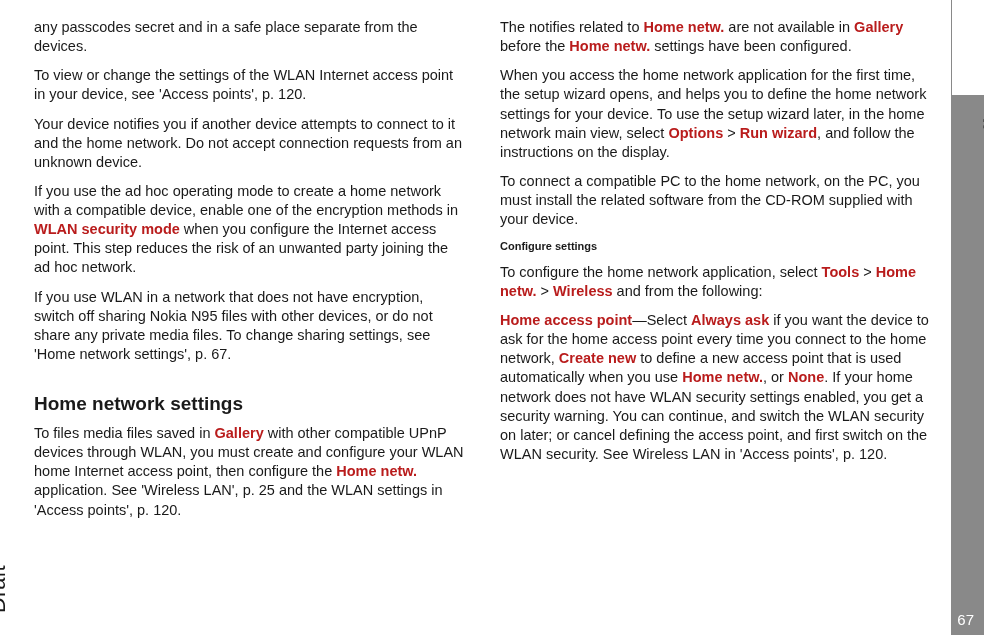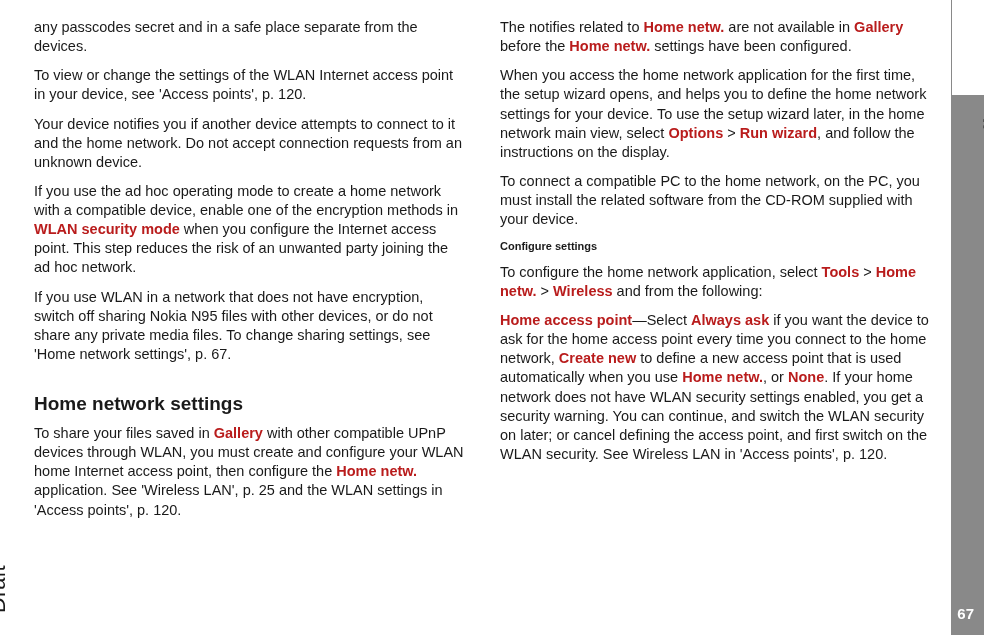--- a/index.html
+++ b/index.html
@@ -66,22 +66,22 @@
       transform: rotate(-90deg);
       transform-origin: right top;
       font-size: 21px;
       font-weight: bold;
       color: #555;
       letter-spacing: 0.3px;
     }
     .page-num {
       position: absolute;
       right: 10px;
-      bottom: 13px;
-      font-weight: bold;
+      bottom: 7px;
+      font-weight: normal;
       font-size: 15px;
       color: #fff;
     }
   </style>
 </head>
 <body>
 
 <div class="draft">Draft</div>
 
 <div class="page">
@@ -89,21 +89,21 @@
   <div class="column">
     <p>any passcodes secret and in a safe place separate from the devices.</p>
     <p>To view or change the settings of the WLAN Internet access point in your device, see 'Access points', p. 120.</p>
     <p>Your device notifies you if another device attempts to connect to it and the home network. Do not accept connection requests from an unknown device.</p>
     <p>
       <span>If you use the ad hoc operating mode to create a home network with a compatible device, enable one of the encryption methods in </span><span class="bold-inline">WLAN security mode</span><span> when you configure the Internet access point. This step reduces the risk of an unwanted party joining the ad hoc network.</span>
     </p>
     <p>If you use WLAN in a network that does not have encryption, switch off sharing Nokia N95 files with other devices, or do not share any private media files. To change sharing settings, see 'Home network settings', p. 67.</p>
     <div class="heading">Home network settings</div>
     <p>
-      <span>To share your files saved in </span><span class="bold-inline">Gallery</span><span> with other compatible UPnP devices through WLAN, you must create and configure your WLAN home Internet access point, then configure the </span><span class="bold-inline">Home netw.</span><span> application. See 'Wireless LAN', p. 25 and the WLAN settings in 'Access points', p. 120.</span>
+      <span>To files media files saved in </span><span class="bold-inline">Gallery</span><span> with other compatible UPnP devices through WLAN, you must create and configure your WLAN home Internet access point, then configure the </span><span class="bold-inline">Home netw.</span><span> application. See 'Wireless LAN', p. 25 and the WLAN settings in 'Access points', p. 120.</span>
     </p>
   </div>
 
   <div class="column">
     <p>
       <span>The notifies related to </span><span class="bold-inline">Home netw.</span><span> are not available in </span><span class="bold-inline">Gallery</span><span> before the </span><span class="bold-inline">Home netw.</span><span> settings have been configured.</span>
     </p>
     <p>
       <span>When you access the home network application for the first time, the setup wizard opens, and helps you to define the home network settings for your device. To use the setup wizard later, in the home network main view, select </span><span class="bold-inline">Options</span><span> &gt; </span><span class="bold-inline">Run wizard</span><span>, and follow the instructions on the display.</span>
     </p>

